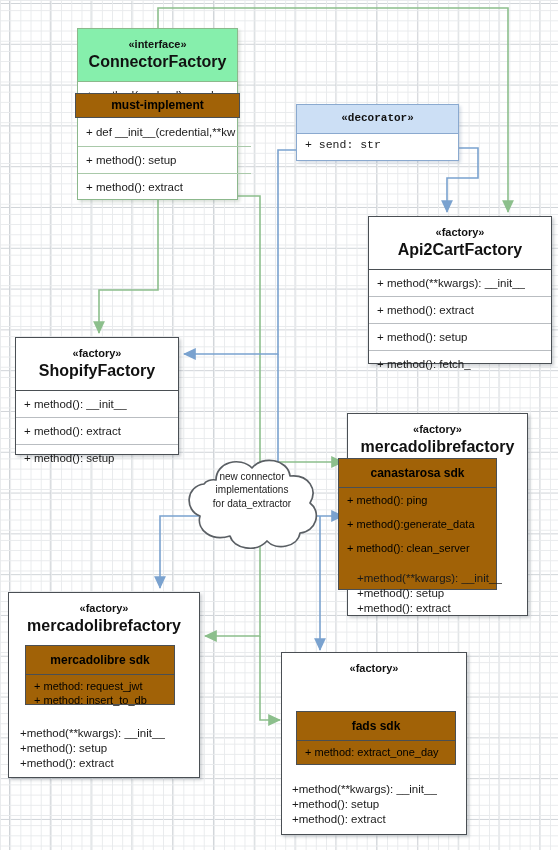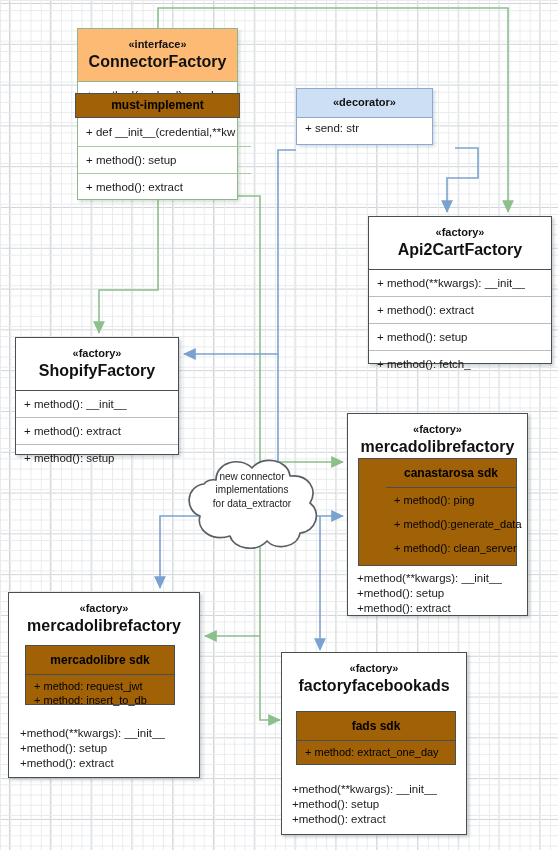--- a/index.html
+++ b/index.html
@@ -21,21 +21,21 @@
   }
   #edges{position:absolute;left:0;top:0;width:558px;height:850px;pointer-events:none;}
 
   .node{position:absolute;box-sizing:border-box;background:#ffffff;
         border:1px solid #4a4f54;box-shadow:2px 2px 3px rgba(90,100,110,.30);}
   .node.iface{border-color:#8cb88c;box-shadow:2px 2px 3px rgba(120,140,120,.28);}
   .node.deco{border-color:#8aa9cf;box-shadow:2px 2px 3px rgba(120,140,170,.28);}
 
   .hdr{text-align:center;padding:9px 4px 9px;line-height:1.25;
        border-bottom:1px solid #4a4f54;background:#ffffff;}
-  .hdr.green{background:#fdba74;border-bottom:1px solid #8cb88c;}
+  .hdr.green{background:#86efac;border-bottom:1px solid #8cb88c;}
   .hdr.blue{background:#ccdff5;border-bottom:1px solid #8aa9cf;}
   .hdr.nb{border-bottom:none;}
   .stereo{font-size:11px;color:#111;font-weight:bold;}
   .nm{font-size:16px;color:#111;font-weight:bold;}
 
   .row{font-size:11.5px;color:#1a1a1a;padding:7px 6px 7px 8px;
        white-space:nowrap;overflow:hidden;border-top:1px solid #b9bdc1;}
   .row.first{border-top:none;}
   .row.g{border-top:1px solid #a9c9a9;}
 
@@ -86,21 +86,21 @@
   </div>
   <div class="row first">+ method(payload): send</div>
 </div>
 <div class="boxed" style="left:75px;top:93px;width:165px;height:25px;">
   <div class="bt" style="padding:4px 4px;">must-implement</div>
 </div>
 <div class="row g" style="position:absolute;left:78px;top:119px;width:159px;border-top:none;">+ def __init__(credential,**kw</div>
 <div class="row g" style="position:absolute;left:78px;top:146px;width:159px;">+ method(): setup</div>
 <div class="row g" style="position:absolute;left:78px;top:173px;width:159px;">+ method(): extract</div>
 
-<div class="node deco" style="left:296px;top:88px;width:137px;height:57px;">
+<div class="node deco" style="left:296px;top:104px;width:163px;height:57px;font-family:Liberation Mono, monospace;">
   <div class="hdr blue" style="padding:7px 4px;">
     <div class="stereo">«decorator»</div>
   </div>
   <div class="row first" style="padding:4px 6px 4px 8px;">+ send: str</div>
 </div>
 
 <div class="node" style="left:368px;top:216px;width:184px;height:148px;">
   <div class="hdr">
     <div class="stereo">«factory»</div>
     <div class="nm">Api2CartFactory</div>
@@ -120,21 +120,21 @@
   <div class="row">+ method(): extract</div>
   <div class="row">+ method(): setup</div>
 </div>
 
 <div class="node" style="left:347px;top:413px;width:181px;height:203px;">
   <div class="hdr nb">
     <div class="stereo">«factory»</div>
     <div class="nm">mercadolibrefactory</div>
   </div>
 </div>
-<div class="boxed" style="left:358px;top:458px;width:159px;height:108px;padding-left:27px;">
+<div class="boxed" style="left:338px;top:458px;width:159px;height:132px;">
   <div class="bt">canastarosa sdk</div>
   <div class="bl" style="padding:6px 6px 6px 8px;">+ method(): ping</div>
   <div class="bl tight" style="padding:6px 6px 6px 8px;">+ method():generate_data</div>
   <div class="bl tight" style="padding:6px 6px 6px 8px;">+ method(): clean_server</div>
 </div>
 <div class="tail" style="left:357px;top:571px;">+method(**kwargs): __init__</div>
 <div class="tail" style="left:357px;top:586px;">+method(): setup</div>
 <div class="tail" style="left:357px;top:601px;">+method(): extract</div>
 
 <div class="node" style="left:8px;top:592px;width:192px;height:186px;">
@@ -148,21 +148,20 @@
   <div class="bl" style="padding:5px 6px 1px 8px;">+ method: request_jwt</div>
   <div class="bl tight" style="padding:1px 6px 4px 8px;">+ method: insert_to_db</div>
 </div>
 <div class="tail" style="left:20px;top:726px;">+method(**kwargs): __init__</div>
 <div class="tail" style="left:20px;top:741px;">+method(): setup</div>
 <div class="tail" style="left:20px;top:756px;">+method(): extract</div>
 
 <div class="node" style="left:281px;top:652px;width:186px;height:183px;">
   <div class="hdr nb">
     <div class="stereo">«factory»</div>
-    <div class="nm">factoryfacebookads</div>
   </div>
 </div>
 <div class="boxed" style="left:296px;top:711px;width:160px;height:54px;">
   <div class="bt">fads sdk</div>
   <div class="bl" style="padding:5px 6px 5px 8px;">+ method: extract_one_day</div>
 </div>
 <div class="tail" style="left:292px;top:782px;">+method(**kwargs): __init__</div>
 <div class="tail" style="left:292px;top:797px;">+method(): setup</div>
 <div class="tail" style="left:292px;top:812px;">+method(): extract</div>
 

